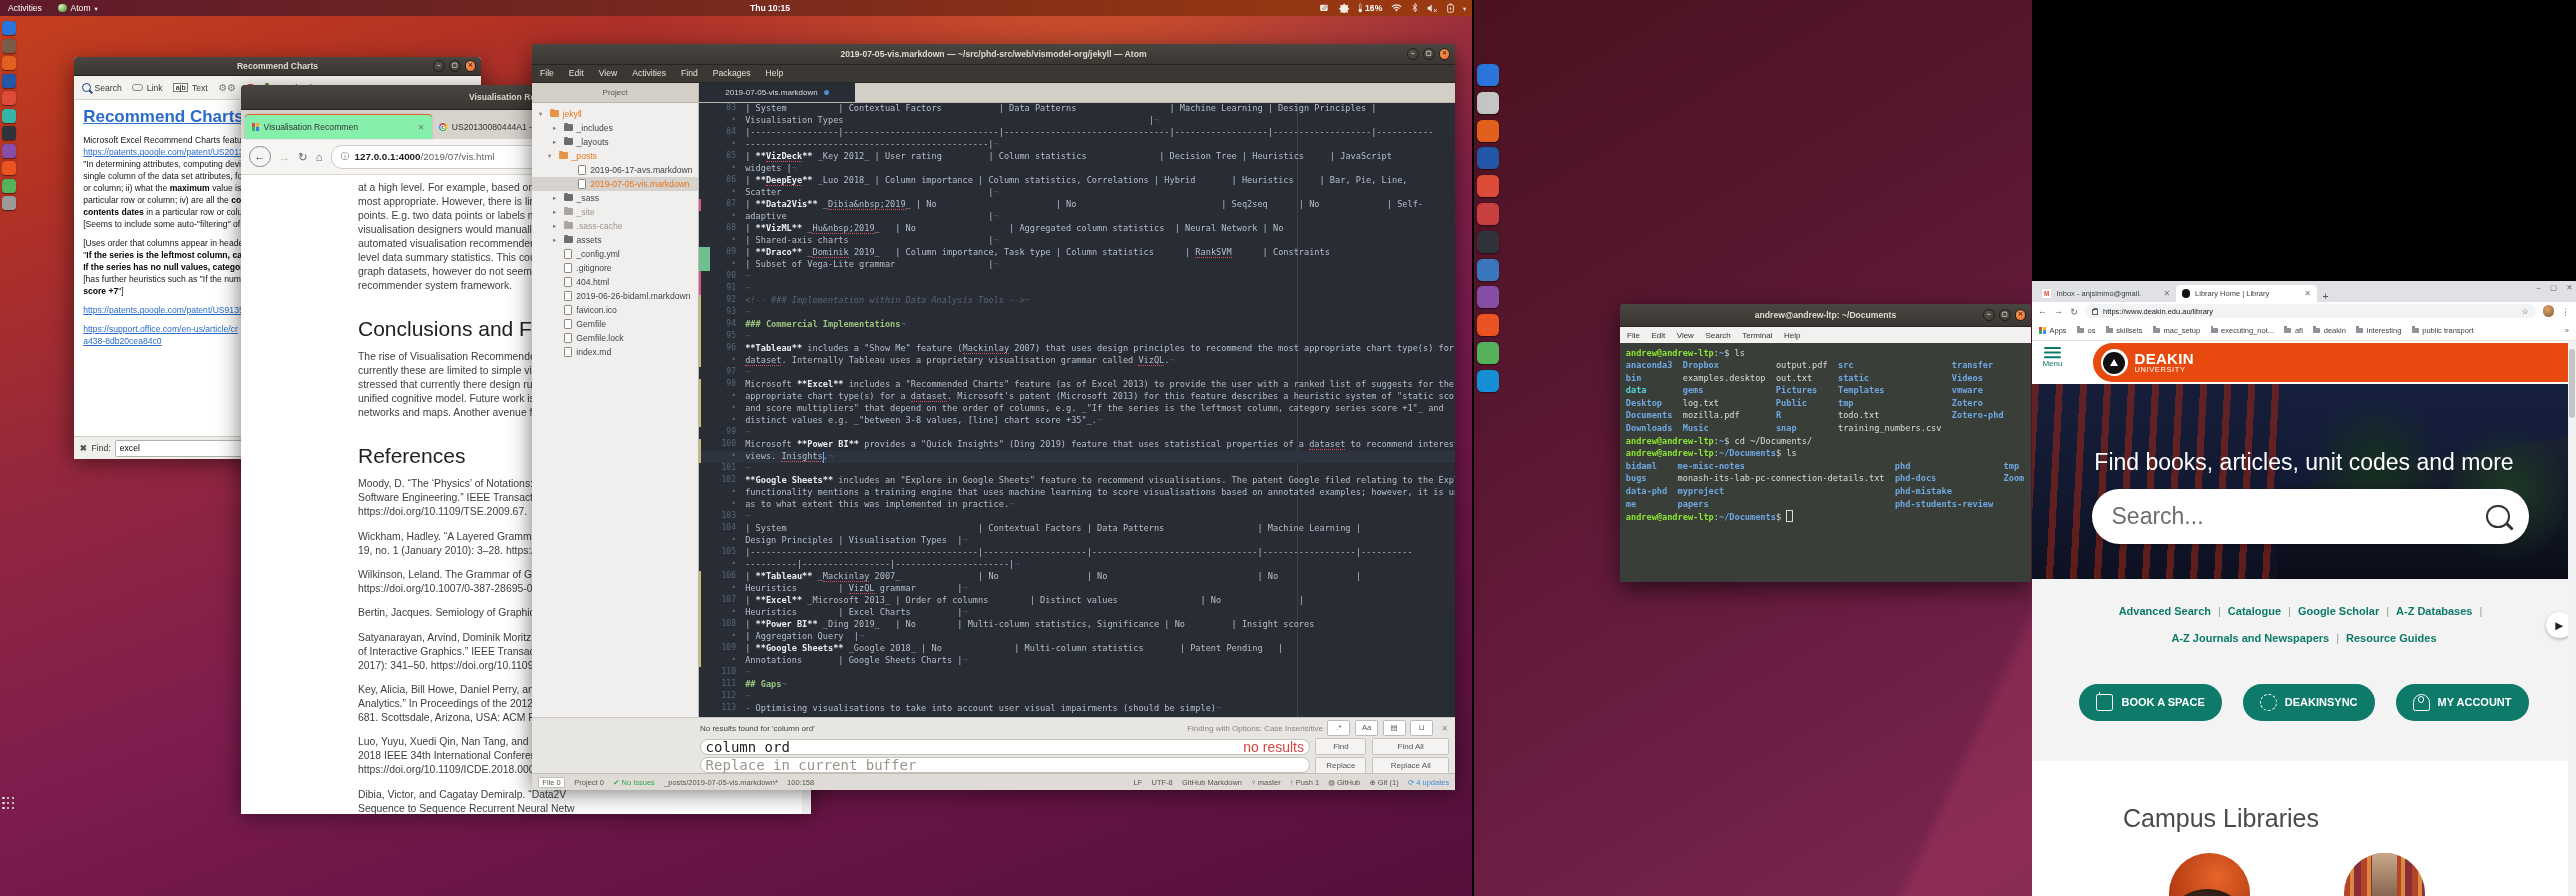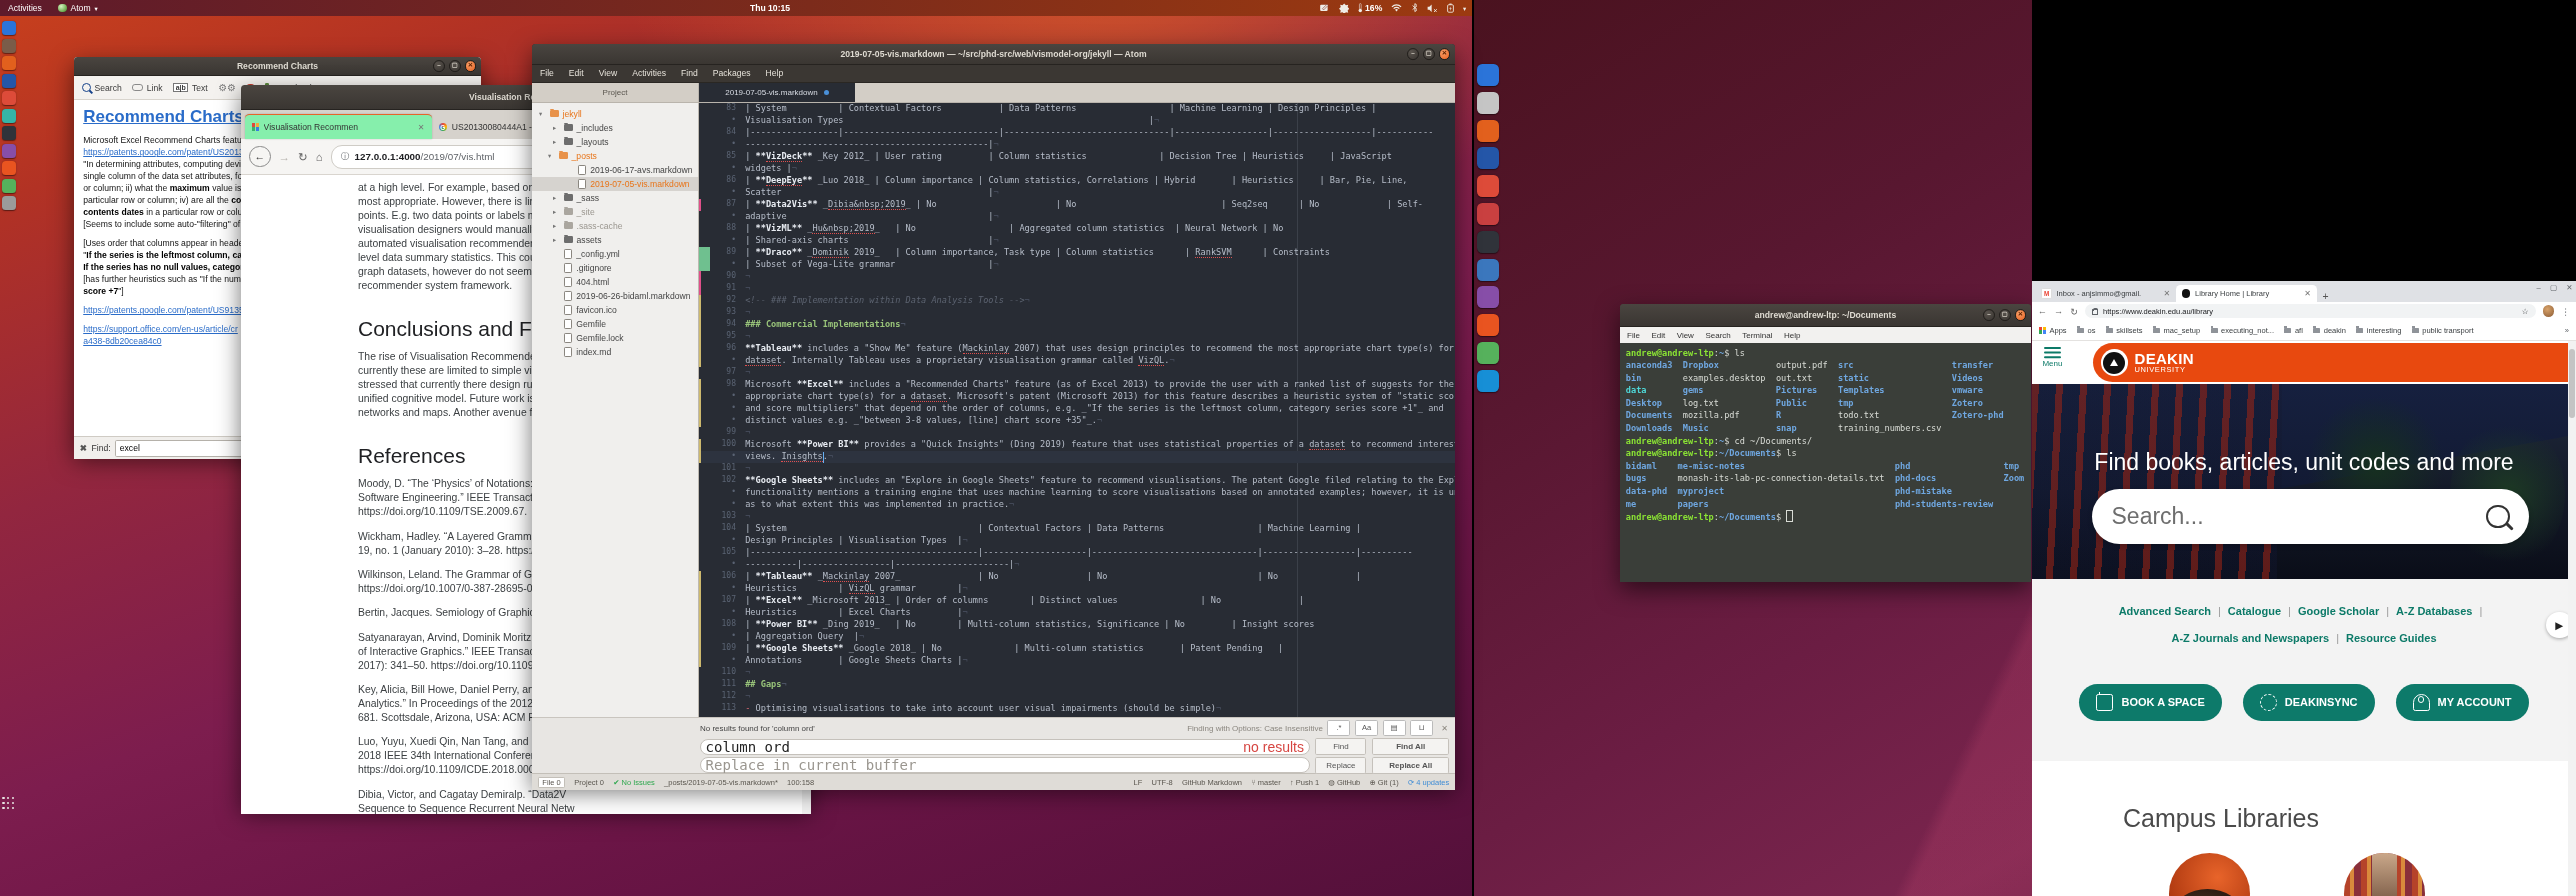--- a/index.html
+++ b/index.html
@@ -119,21 +119,21 @@
   
   #atom-find{height:53px;background:#e8e6e3;border-top:0.6px solid #c9c5bf;font-size:8px;color:#444;padding:2.3px 5.8px 0 168px;position:relative;}
   #af-info{display:flex;align-items:center;height:17px;}
   #af-opts{position:absolute;right:7px;top:2.3px;display:flex;align-items:center;gap:4.6px;color:#8a867f;}
   .optbtn{width:21px;height:14px;border:0.6px solid #bbb;background:#fff;border-radius:1.7px;text-align:center;line-height:14px;color:#555;font-size:7.5px;}
   .af-row{display:flex;gap:5.8px;align-items:center;margin-top:1.2px;}
   .af-input{flex:1;height:14px;background:#fff;border:0.6px solid #c5c1bb;border-radius:8px;display:flex;align-items:center;padding:0 4.6px;font-family:"DejaVu Sans Mono",monospace;font-size:14px;color:#222;}
   .af-input .ph{color:#9a968f;}
   .af-input .nores{margin-left:auto;color:#d64541;font-family:"Liberation Sans",sans-serif;}
   .af-btn{width:49px;height:15px;background:#f4f3f1;border:0.6px solid #c5c1bb;border-radius:1.7px;text-align:center;line-height:15px;color:#555;}
-  .af-btn.wide{width:75px;font-weight:bold;}
+  .af-btn.wide{width:75px;}
   #atom-status{height:15.5px;background:#dfdcd7;border-top:0.6px solid #c3bfb8;display:flex;align-items:center;gap:9.2px;padding:0 5.8px;font-size:7.5px;color:#5a564f;}
   #st-file{background:#fff;border:0.6px solid #c3bfb8;padding:0 3.5px;border-radius:1.2px;}
   .st-ok{color:#2fa84f;}
   #st-right{margin-left:auto;display:flex;gap:9.2px;align-items:center;}
   .st-blue{color:#3f8cd5;}
   
   #term{left:1620px;top:304px;width:411px;height:278px;background:#3a3e39;}
   #term .tbar{height:22px;font-size:8.6px;}
   #term-menu{height:16px;background:#f2f1ef;color:#333;display:flex;gap:11.5px;align-items:center;padding:0 7px;font-size:8px;}
   #term-body{padding:3.5px 5.8px;font-family:"DejaVu Sans Mono",monospace;font-size:8.6px;line-height:12.6px;}

